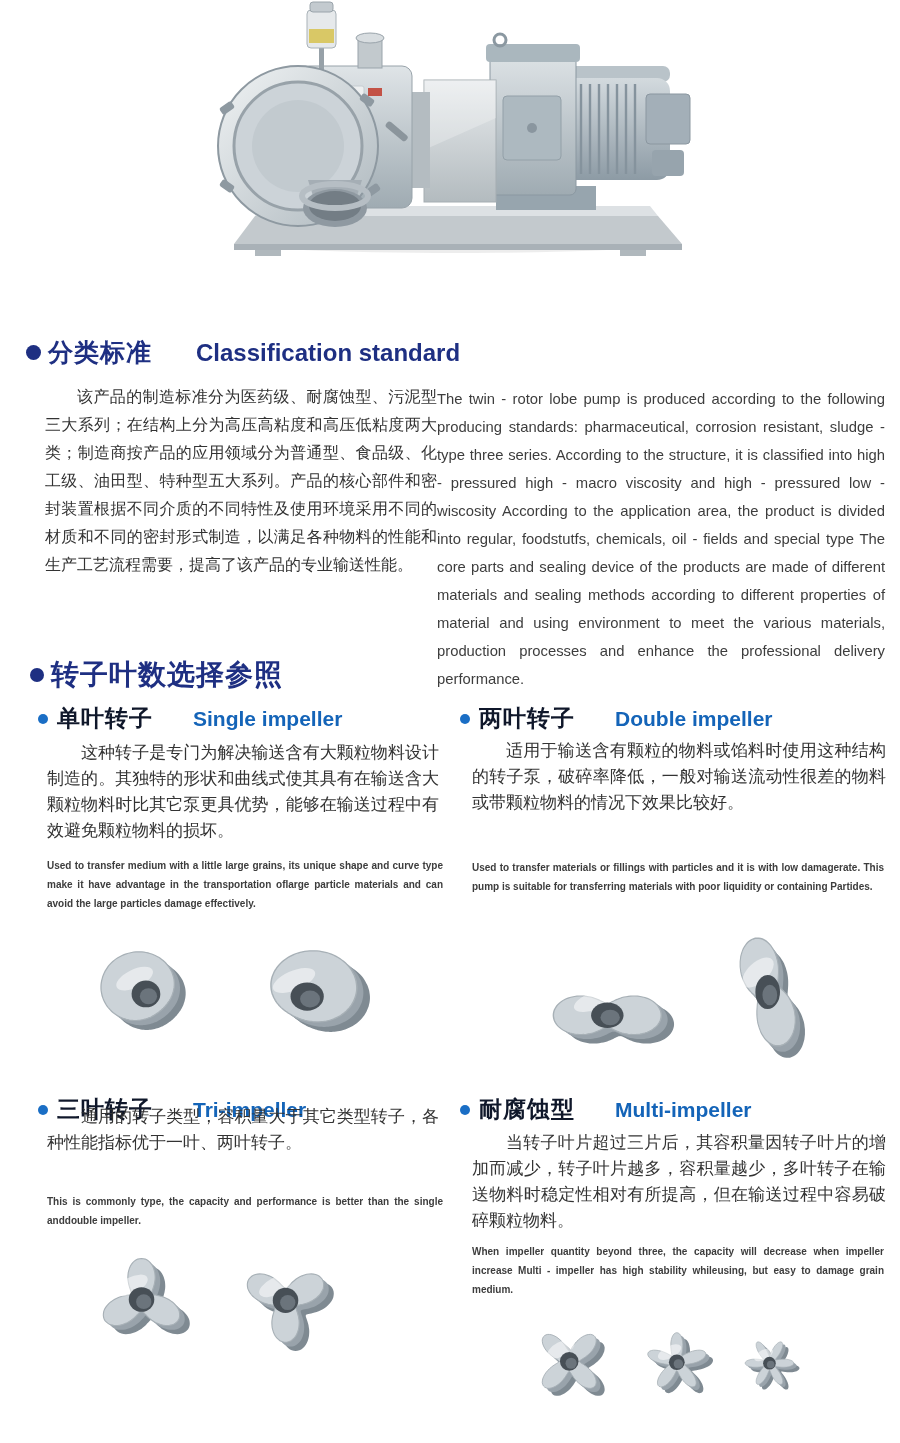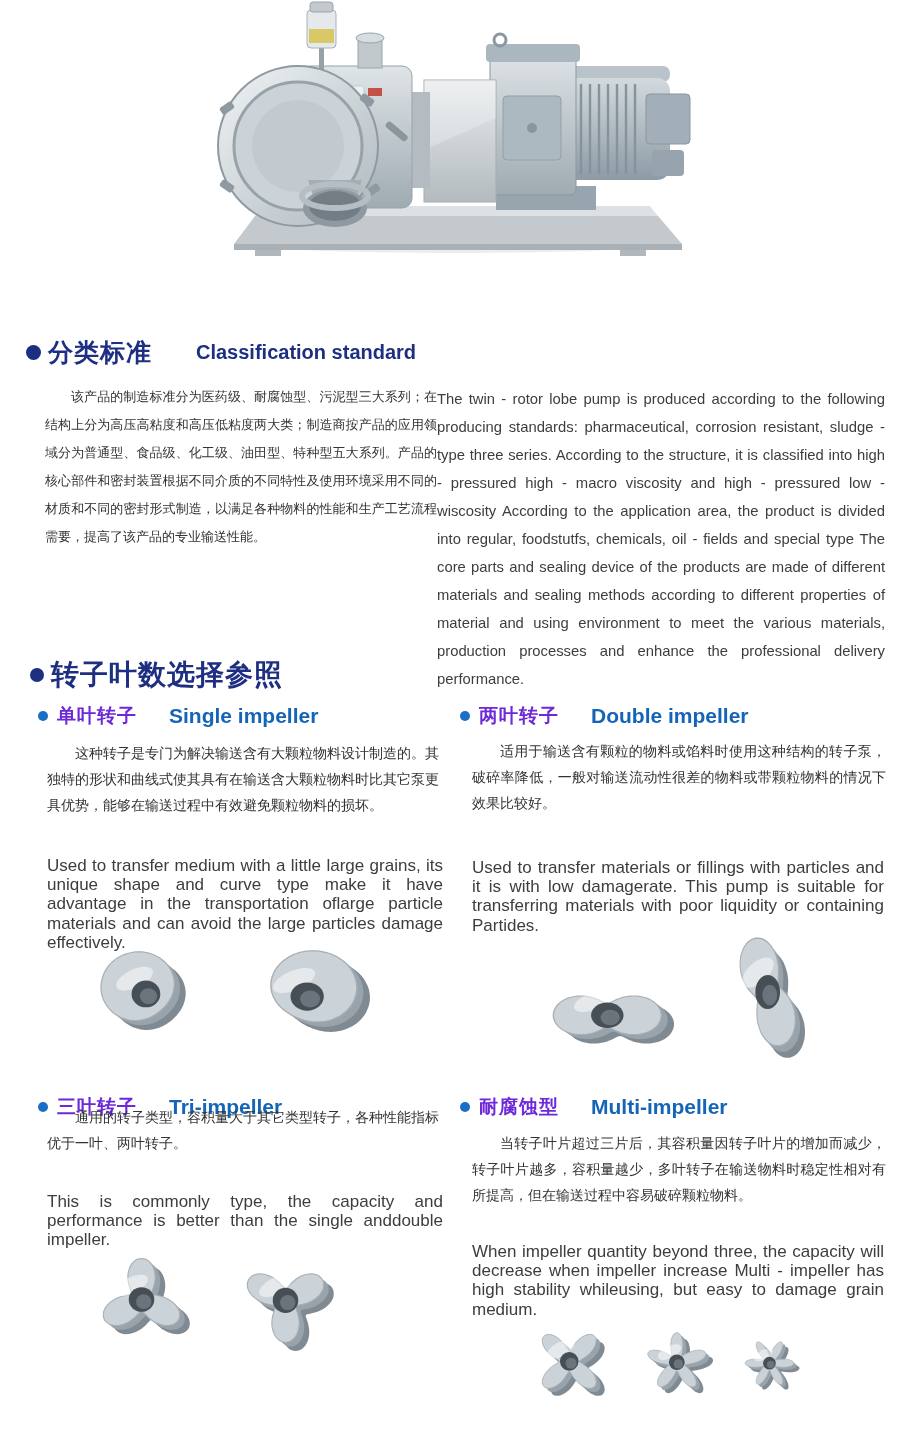--- a/index.html
+++ b/index.html
@@ -2,31 +2,31 @@
 <html><head>
 <meta charset="utf-8">
 <style>
   html,body{margin:0;padding:0;background:#ffffff;}
   body{width:900px;height:1443px;position:relative;font-family:"Liberation Sans",sans-serif;overflow:hidden;}
   .abs{position:absolute;}
   
   .h1{display:flex;align-items:center;color:#1e2f82;font-weight:bold;}
   .h1 .dot{width:15px;height:15px;border-radius:50%;background:#1e2f82;margin-right:7px;flex:0 0 auto;}
   .h1 .zh{font-size:25px;letter-spacing:1px;}
-  .h1 .en{font-size:20px;margin-left:44px;}
+  .h1 .en{font-size:24px;margin-left:44px;}
   
   .h2{display:flex;align-items:center;font-weight:bold;}
   .h2 .dot{width:10px;height:10px;border-radius:50%;background:#1a6ec5;margin-right:9px;flex:0 0 auto;}
-  .h2 .zh{font-size:19px;color:#6d28d9;letter-spacing:1px;font-family:Liberation Serif, serif;}
-  .h2 .en{font-size:21px;color:#1464b8;margin-left:32px;}
+  .h2 .zh{font-size:23px;color:#0f172a;letter-spacing:1px;font-family:Liberation Serif, serif;}
+  .h2 .en{font-size:21px;color:#1464b8;margin-left:40px;}
   
-  .zh-body{font-size:13px;line-height:28px;color:#333333;text-indent:2em;text-align:justify;}
-  .zh-body-sm{font-size:14px;line-height:26px;color:#333333;text-indent:2em;text-align:justify;}
+  .zh-body{font-size:16px;line-height:28px;color:#333333;text-indent:2em;text-align:justify;}
+  .zh-body-sm{font-size:17px;line-height:26px;color:#333333;text-indent:2em;text-align:justify;}
   .en-body{font-size:14.8px;line-height:28px;color:#3d3d3d;text-align:justify;}
-  .en-body-sm{font-size:17px;line-height:19.2px;color:#3d3d3d;text-align:justify;}
+  .en-body-sm{font-size:10px;line-height:19.2px;color:#3d3d3d;text-align:justify;font-weight:bold;}
   .figrow{display:flex;align-items:flex-start;}
   .figrow.center{align-items:center;}
 </style>
 </head>
 <body>
 
 <div class="abs" style="left:200px;top:0;width:500px;height:258px;">
   <svg width="500" height="258" viewBox="0 0 500 258">
     <defs>
       <linearGradient id="metalV" x1="0" y1="0" x2="0" y2="1">

